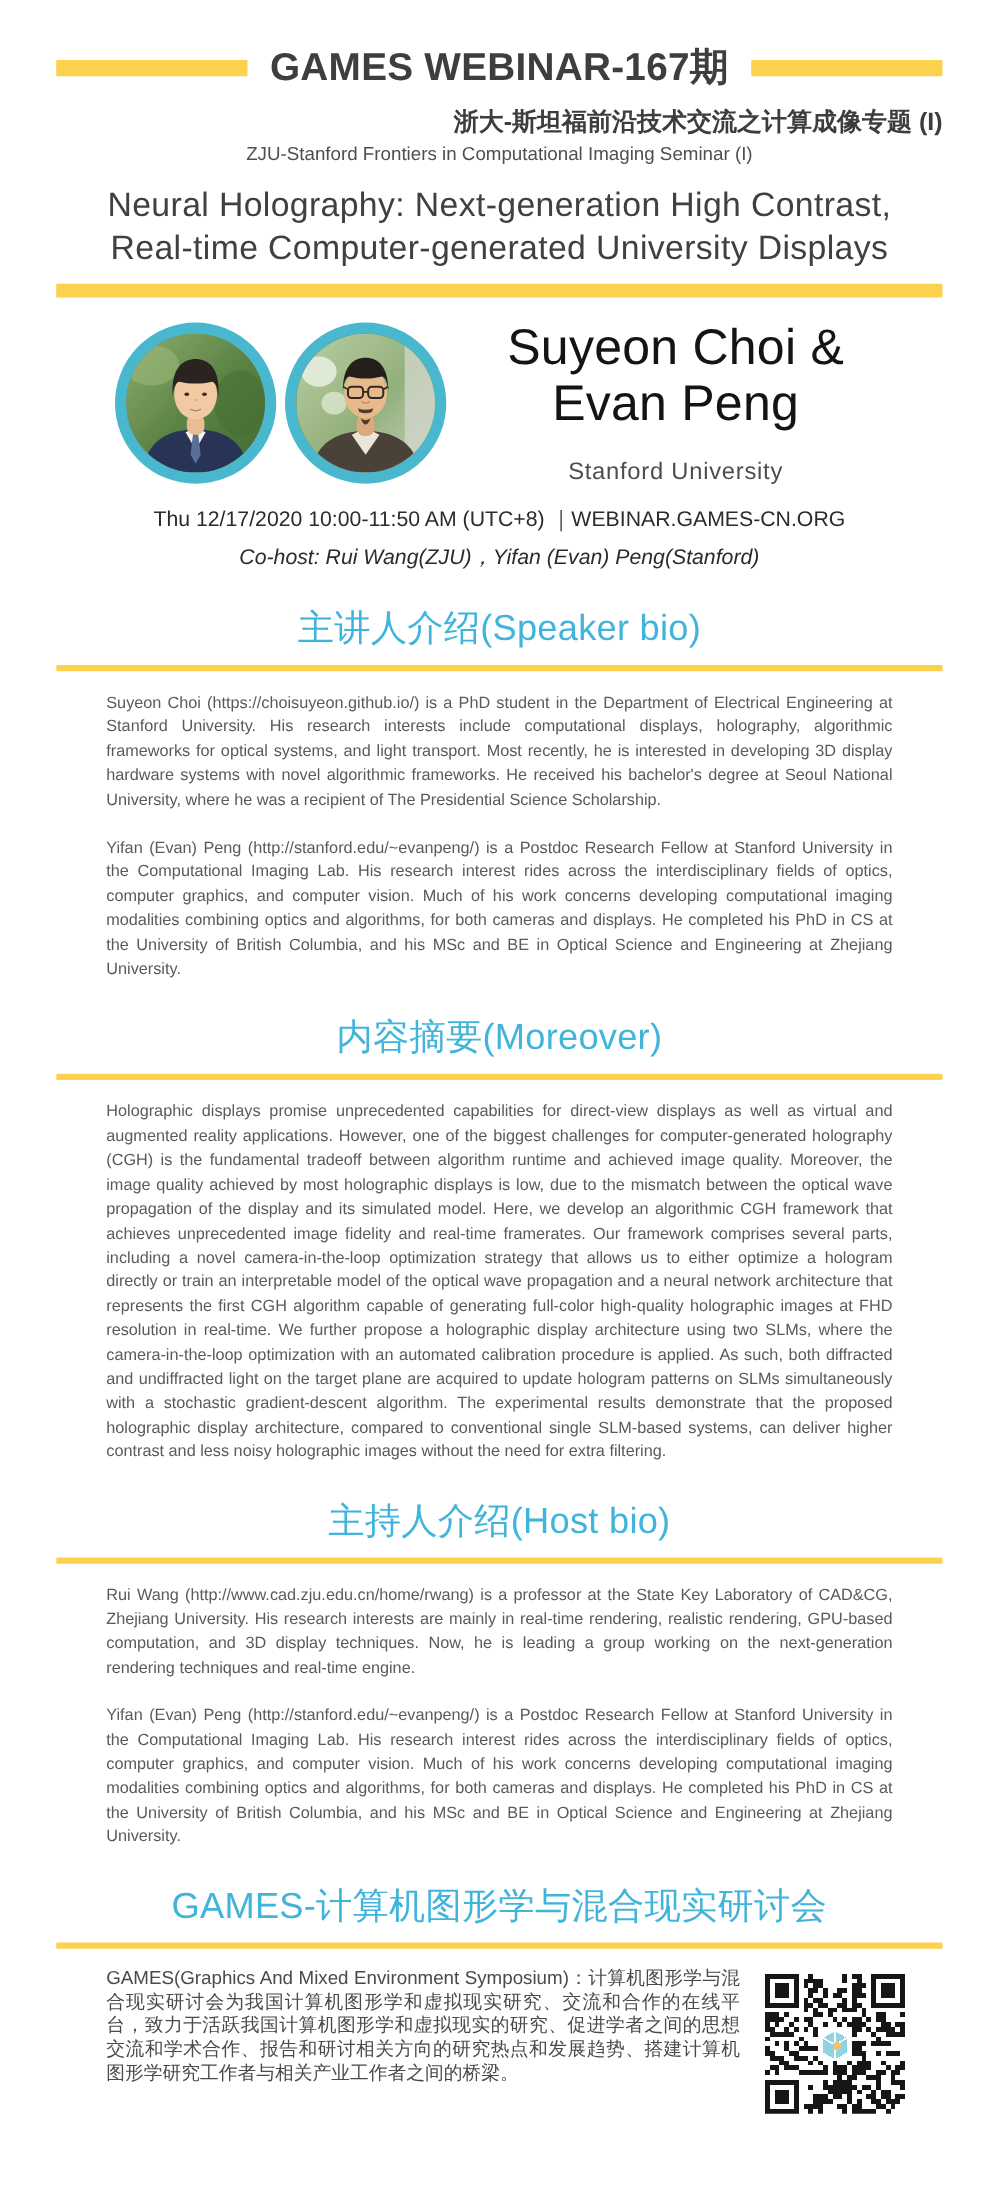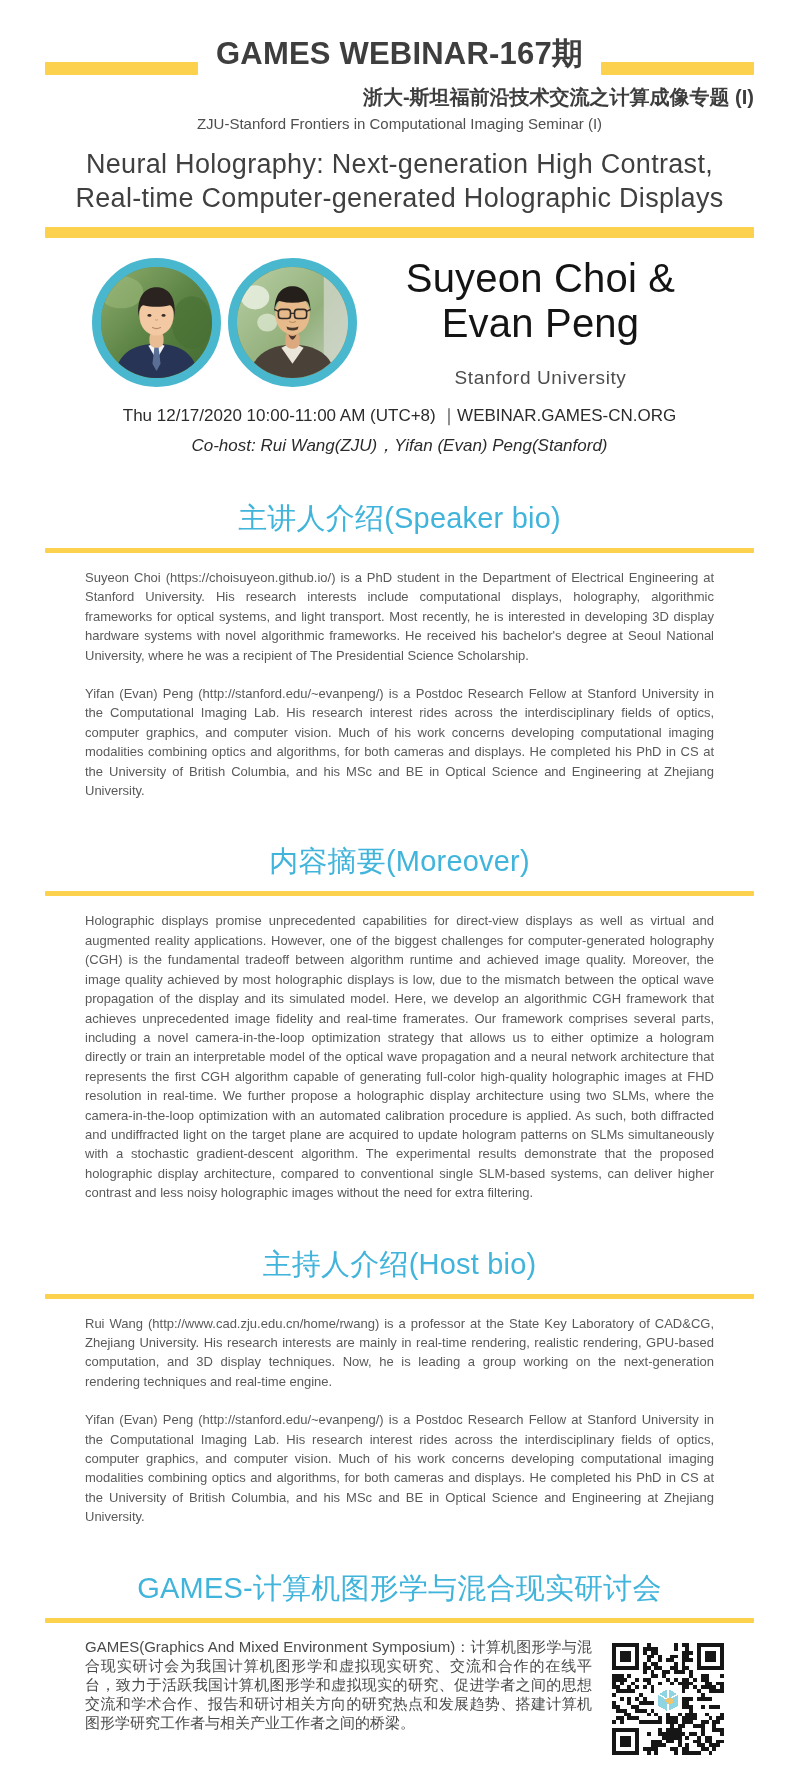--- a/index.html
+++ b/index.html
@@ -2,21 +2,21 @@
 <html><head>
 <meta charset="utf-8">
 <style>
   * { margin:0; padding:0; box-sizing:border-box; }
   html,body { background:#ffffff; }
   body { font-family:"Liberation Sans","DejaVu Sans",sans-serif; }
   .page { width:799px; height:1765px; margin:0 auto; background:#fff; overflow:hidden;
           padding:33px 45px 0 45px; }
 
   
-  .title-row { display:flex; align-items:flex-end; gap:18px; }
+  .title-row { display:flex; align-items:center; gap:18px; }
   .accent-bar { flex:1; height:13px; background:#fbd14d; border-radius:1px; }
   .webinar-title { font-size:31px; font-weight:700; color:#3e3e3e; white-space:nowrap; letter-spacing:.2px; }
   .subtitle-cn { margin-top:9px; text-align:right; font-size:20px; font-weight:700; color:#3d3d3d; }
   .subtitle-en { margin-top:4px; text-align:center; font-size:15px; color:#4f4f4f; }
   .talk-title { margin-top:15px; text-align:center; color:#404040; font-size:27px; line-height:34px; letter-spacing:.3px; }
   .divider-bar { height:11px; background:#fbd14d; margin-top:12px; border-radius:1px; }
 
   
   .speakers { display:flex; align-items:center; margin-top:19px; padding-left:47px; height:130px; }
   .avatar { width:129px; height:129px; border-radius:50%; border:9px solid #49b7ce; overflow:hidden;
@@ -25,21 +25,21 @@
   .avatar svg { display:block; width:100%; height:100%; }
   .speaker-text { flex:1; text-align:center; padding-right:30px; }
   .speaker-names { font-size:40px; font-weight:500; color:#141414; letter-spacing:.2px; }
   .speaker-affiliation { margin-top:21px; font-size:19px; color:#4d4d4d; letter-spacing:.6px; }
 
   .schedule { margin-top:17px; text-align:center; color:#2b2b2b; }
   .schedule .line1 { font-size:17px; font-weight:500; }
   .schedule .line2 { font-size:17px; font-weight:500; margin-top:7px;font-style:italic; }
 
   
-  .section-heading { margin-top:42px; text-align:center; color:#41b4db; font-size:29px; letter-spacing:.2px; }
+  .section-heading { margin-top:26px; text-align:center; color:#41b4db; font-size:29px; letter-spacing:.2px; }
   .section-rule { height:5px; background:#fbd14d; margin-top:9px; border-radius:1px; }
   .body-copy { padding:0 40px; }
   .body-copy p { margin-top:15px; font-size:13px; line-height:19.4px; color:#5a5a5a;
                  text-align:justify; text-justify:inter-word; }
   .body-copy p + p { margin-top:19px; }
 
   
   .games-footer { display:flex; align-items:flex-start; margin-top:14px; padding:0 30px 0 40px; }
   .games-text { flex:1; margin-right:20px; }
   .games-text .desc { font-size:15px; line-height:19.2px; color:#4a4a4a; text-align:justify; }
@@ -54,21 +54,21 @@
   <div class="title-row">
     <div class="accent-bar"></div>
     <div class="webinar-title">GAMES WEBINAR-167期</div>
     <div class="accent-bar"></div>
   </div>
   <div class="subtitle-cn">浙大-斯坦福前沿技术交流之计算成像专题 (I)</div>
   <div class="subtitle-en">ZJU-Stanford Frontiers in Computational Imaging Seminar (I)</div>
 
   <div class="talk-title">
     <div>Neural Holography: Next-generation High Contrast,</div>
-    <div>Real-time Computer-generated Holographic Displays</div>
+    <div>Real-time Computer-generated University Displays</div>
   </div>
 
   <div class="divider-bar"></div>
 
   <div class="speakers">
     <div class="avatar">
       <svg viewBox="0 0 110 110">
         <defs>
           <linearGradient id="bg1" x1="0" y1="0" x2="1" y2="1">
             <stop offset="0" stop-color="#8fae6f"></stop>
@@ -129,21 +129,21 @@
         <path d="M52 54 Q55 56 58 54" stroke="#c08d5f" stroke-width="1" fill="none" stroke-linecap="round"></path>
       </svg>
     </div>
     <div class="speaker-text">
       <div class="speaker-names">Suyeon Choi &amp; Evan Peng</div>
       <div class="speaker-affiliation">Stanford University</div>
     </div>
   </div>
 
   <div class="schedule">
-    <div class="line1">Thu 12/17/2020 10:00-11:00 AM (UTC+8) ｜WEBINAR.GAMES-CN.ORG</div>
+    <div class="line1">Thu 12/17/2020 10:00-11:50 AM (UTC+8) ｜WEBINAR.GAMES-CN.ORG</div>
     <div class="line2">Co-host: Rui Wang(ZJU)，Yifan (Evan) Peng(Stanford)</div>
   </div>
 
   <div class="section-heading">主讲人介绍(Speaker bio)</div>
   <div class="section-rule"></div>
   <div class="body-copy">
     <p>Suyeon Choi (https://choisuyeon.github.io/) is a PhD student in the Department of Electrical Engineering at Stanford University. His research interests include computational displays, holography, algorithmic frameworks for optical systems, and light transport. Most recently, he is interested in developing 3D display hardware systems with novel algorithmic frameworks. He received his bachelor's degree at Seoul National University, where he was a recipient of The Presidential Science Scholarship.</p>
     <p>Yifan (Evan) Peng (http://stanford.edu/~evanpeng/) is a Postdoc Research Fellow at Stanford University in the Computational Imaging Lab. His research interest rides across the interdisciplinary fields of optics, computer graphics, and computer vision. Much of his work concerns developing computational imaging modalities combining optics and algorithms, for both cameras and displays. He completed his PhD in CS at the University of British Columbia, and his MSc and BE in Optical Science and Engineering at Zhejiang University.</p>
   </div>
 

